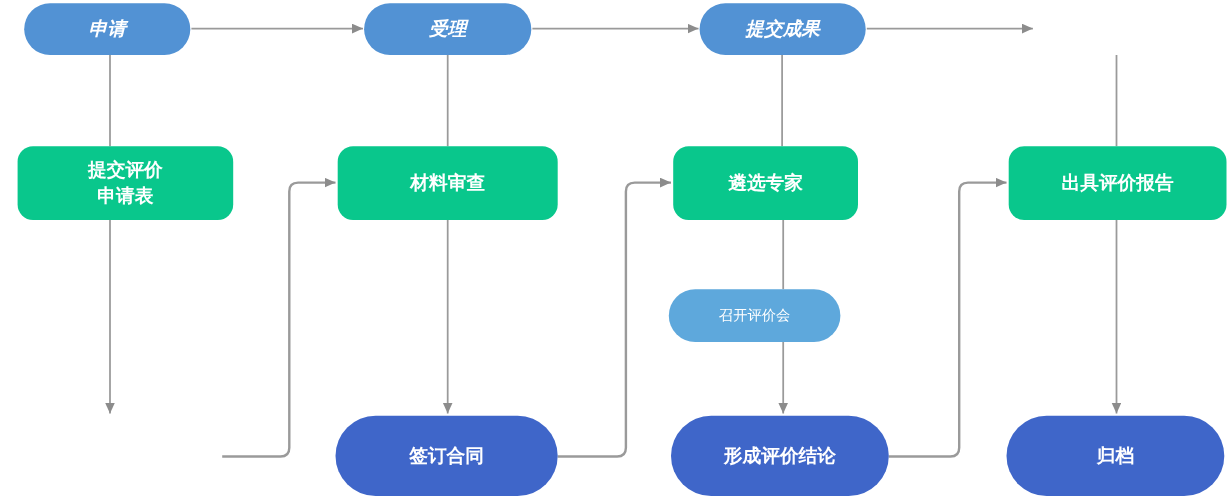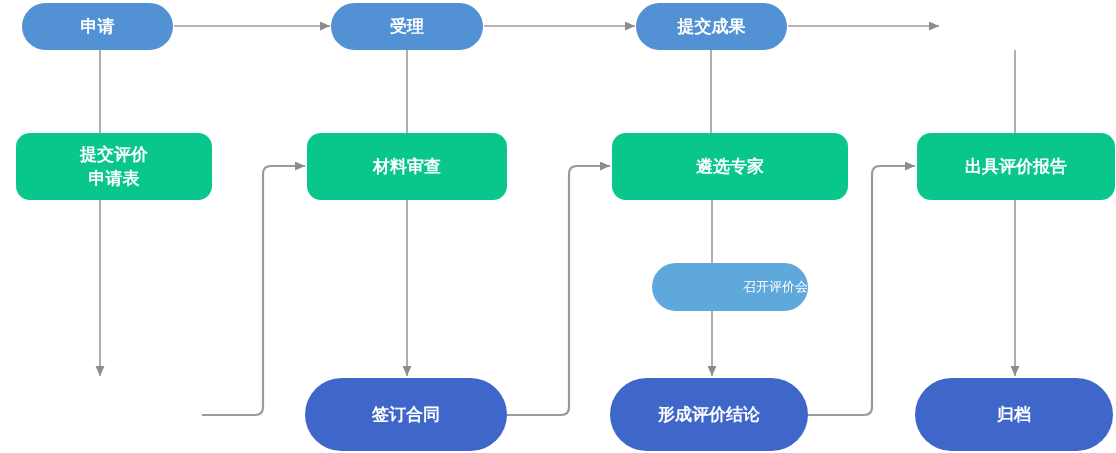--- a/index.html
+++ b/index.html
@@ -40,20 +40,21 @@
     white-space: pre-line;
     line-height: 1.4;
   }
   .stage {
     top: 3px;
     height: 47px;
     border-radius: 24px;
     background: var(--stage-blue, #5292d4);
     font-size: 17px;
     font-weight: bold;
+    font-style: italic;
   }
   .process {
     top: 133px;
     height: 67px;
     border-radius: 14px;
     background: var(--process-green, #09c78c);
     font-size: 17px;
     font-weight: bold;
   }
   .meeting {
@@ -73,23 +74,23 @@
     font-weight: bold;
   }
 
   
   .n-apply            { left: 22px;  width: 151px; }
   .n-accept           { left: 331px; width: 152px; }
   .n-organize         { left: 636px; width: 151px; }
   .n-report           { left: 940px; width: 149px; }
   .n-submit-form      { left: 16px;   width: 196px; }
   .n-material-review  { left: 307px; width: 200px; }
-  .n-select-experts   { left: 612px; width: 236px; }
+  .n-select-experts   { left: 612px; width: 168px; }
   .n-issue-report     { left: 917px; width: 198px; text-align: center; }
-  .n-hold-meeting     { left: 652px; width: 156px; justify-content: flex-end; }
+  .n-hold-meeting     { left: 608px; width: 156px; }
   .n-submit-materials { left: 3px;   width: 199px; }
   .n-sign-contract    { left: 305px; width: 202px; text-align: center; }
   .n-form-conclusion  { left: 610px; width: 198px; }
   .n-archive          { left: 915px; width: 198px; }
 </style>
 </head>
 <body>
 
 <div class="canvas">
 

